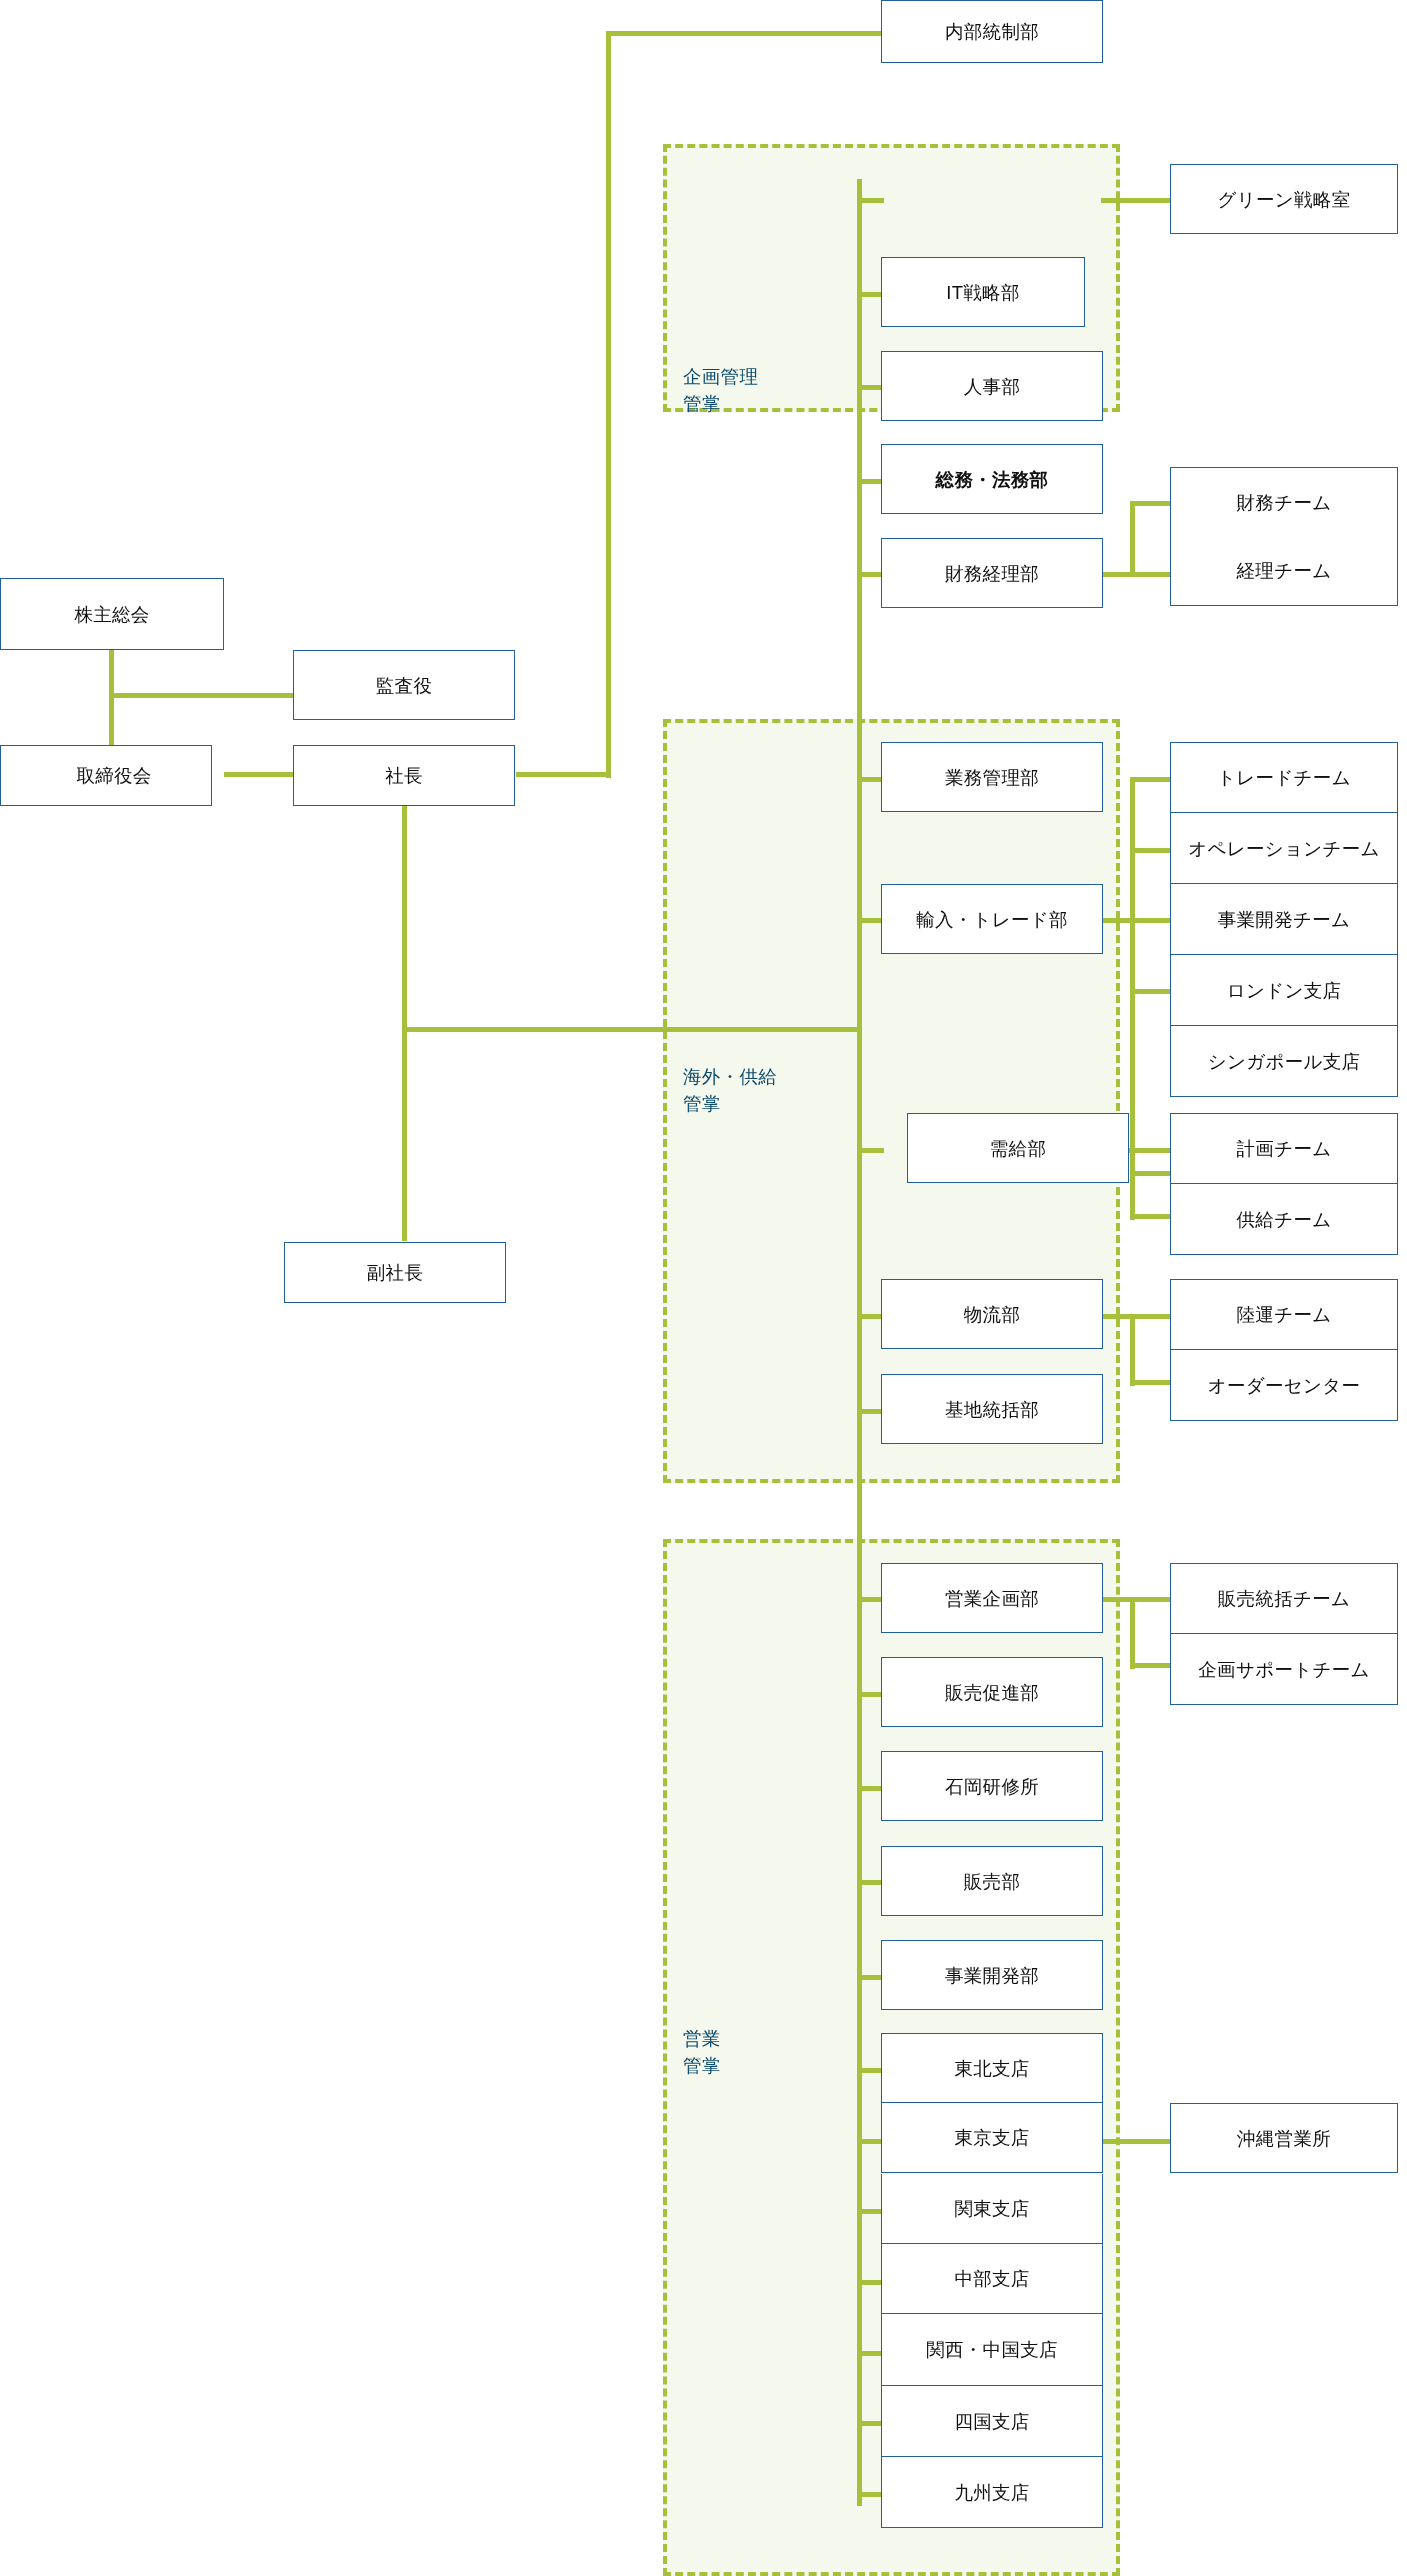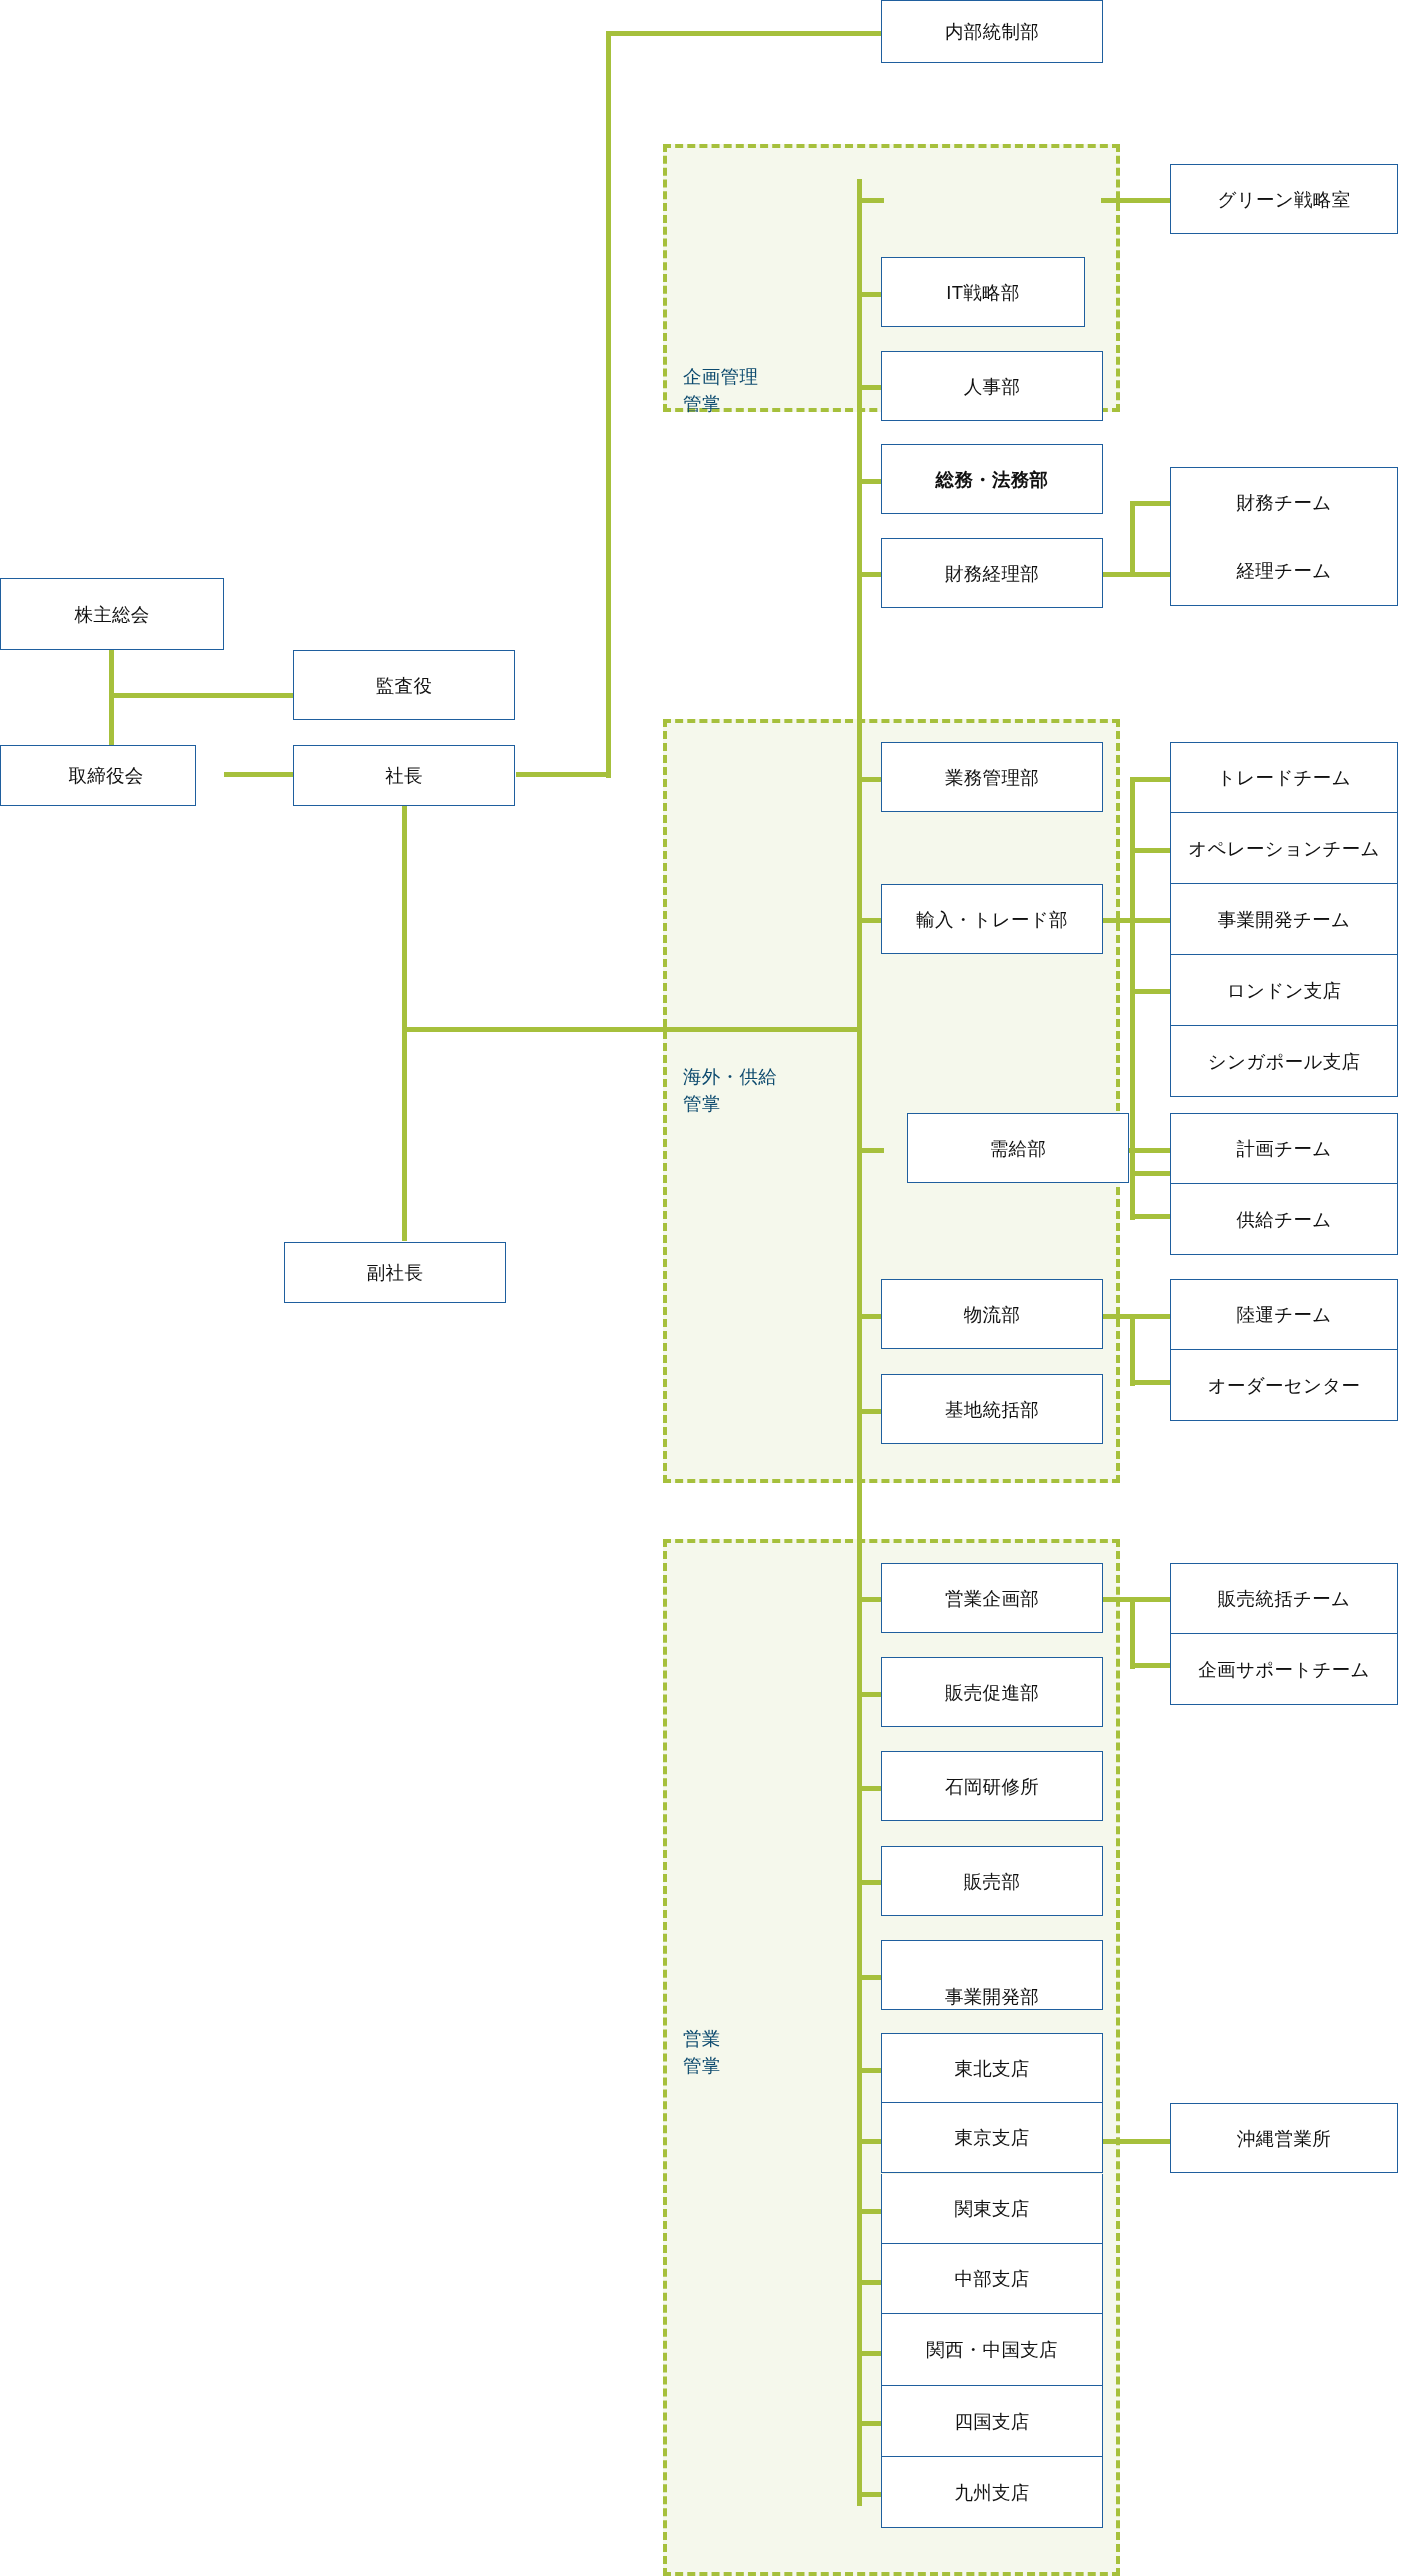--- a/index.html
+++ b/index.html
@@ -134,21 +134,21 @@
   <div class="ln ln-h" style="left:1101px;top:2139px;width:70px;"></div>
 
   <div class="box" style="left:0px;top:578px;width:224px;height:72px;">
     <span>株主総会</span>
   </div>
 
   <div class="box" style="left:293px;top:650px;width:222px;height:70px;">
     <span>監査役</span>
   </div>
 
-  <div class="box" style="left:0px;top:745px;width:196px;height:61px;padding-left:16px;">
+  <div class="box" style="left:0px;top:745px;width:212px;height:61px;padding-left:16px;">
     <span>取締役会</span>
   </div>
 
   <div class="box" style="left:293px;top:745px;width:222px;height:61px;">
     <span>社長</span>
   </div>
 
   <div class="box" style="left:284px;top:1242px;width:222px;height:61px;">
     <span>副社長</span>
   </div>
@@ -245,21 +245,21 @@
   </div>
 
   <div class="box" style="left:881px;top:1751px;width:222px;height:70px;">
     <span>石岡研修所</span>
   </div>
 
   <div class="box" style="left:881px;top:1846px;width:222px;height:70px;">
     <span>販売部</span>
   </div>
 
-  <div class="box" style="left:881px;top:1940px;width:222px;height:70px;align-items:flex-end;">
+  <div class="box" style="left:881px;top:1940px;width:222px;height:70px;">
     <span>事業開発部</span>
   </div>
 
   <div class="box" style="left:881px;top:2033px;width:222px;height:70px;">
     <span>東北支店</span>
   </div>
   <div class="box stk" style="left:881px;top:2103px;width:222px;height:70px;">
     <span>東京支店</span>
   </div>
   <div class="box" style="left:1170px;top:2103px;width:228px;height:70px;">

